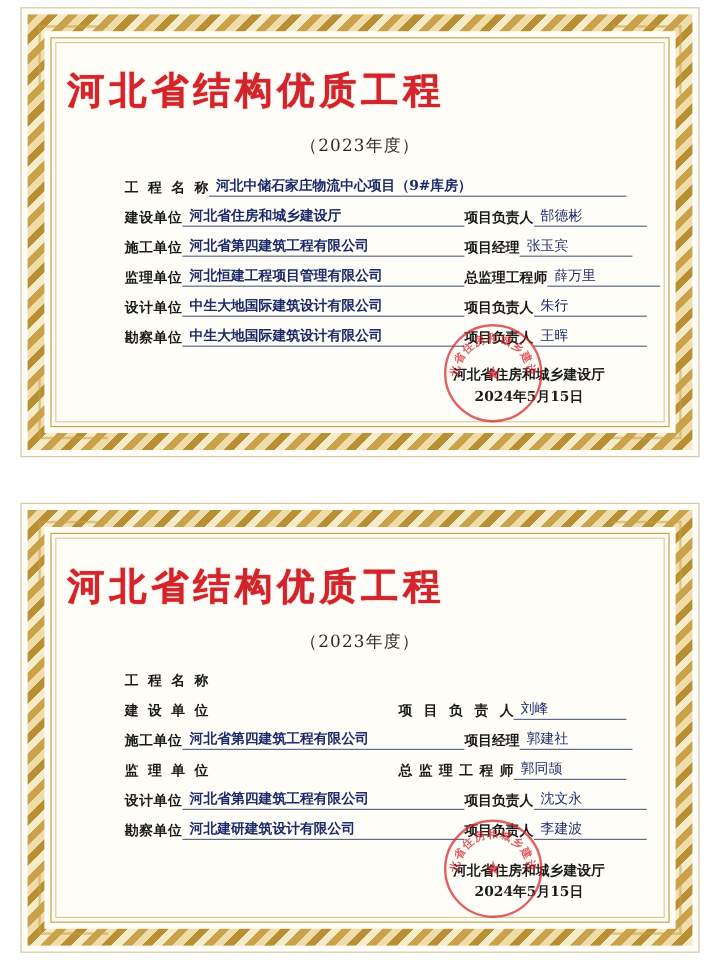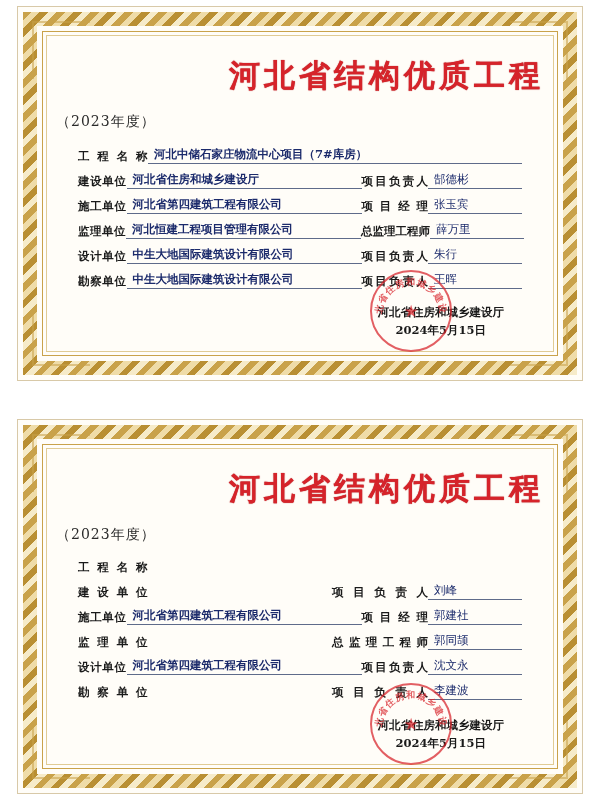--- a/index.html
+++ b/index.html
@@ -51,31 +51,31 @@
   }
   .corner.tl{left:14px;top:14px;border-right:none;border-bottom:none;}
   .corner.tr{right:14px;top:14px;border-left:none;border-bottom:none;}
   .corner.bl{left:14px;bottom:14px;border-right:none;border-top:none;}
   .corner.br{right:14px;bottom:14px;border-left:none;border-top:none;}
 
   .content{
     position:absolute;left:38px;right:38px;top:34px;bottom:34px;
   }
   .title{
-    text-align:right;
+    text-align:left;
     font-family:"DejaVu Serif","Liberation Serif",serif;
     font-weight:bold;
     font-size:31px;
     letter-spacing:4px;
     color:#d6232a;
     margin-top:14px;
     text-shadow:0 0 1px #a8161b;
   }
   .subtitle{
-    text-align:left;
+    text-align:center;
     font-family:"DejaVu Serif","Liberation Serif",serif;
     font-size:14px;
     color:#2a2a2a;
     margin-top:16px;
     letter-spacing:1px;
   }
   
   .rows{
     margin-top:16px;
     padding:0 22px 0 22px;
@@ -88,20 +88,21 @@
     margin-bottom:8px;
     font-family:"DejaVu Serif","Liberation Serif",serif;
   }
   .lbl{
     width:70px;
     text-align:justify;
     text-align-last:justify;
     font-weight:bold;
     letter-spacing:.5px;
     white-space:nowrap;
+    margin-left:26px;
   }
   .val{
     flex:1;
     border-bottom:1px solid #5e6b8a;
     padding:0 4px 1px 6px;
     color:#1b2a6b;
     font-weight:bold;
     min-height:15px;
     white-space:nowrap;
     overflow:hidden;
@@ -177,21 +178,21 @@
     <div class="corner bl"></div>
     <div class="corner br"></div>
 
     <div class="content">
       <div class="title">河北省结构优质工程</div>
       <div class="subtitle">（2023年度）</div>
 
       <div class="rows">
         <div class="row">
           <span class="lbl">工程名称</span>
-          <span class="val">河北中储石家庄物流中心项目（7#库房）</span>
+          <span class="val">河北中储石家庄物流中心项目（9#库房）</span>
         </div>
         <div class="row split">
           <span class="lbl">建设单位</span>
           <span class="val">河北省住房和城乡建设厅</span>
           <span class="spacer"></span>
           <span class="lbl2">项目负责人</span>
           <span class="val2">郜德彬</span>
         </div>
         <div class="row split">
           <span class="lbl">施工单位</span>
@@ -278,20 +279,21 @@
         </div>
         <div class="row split">
           <span class="lbl">设计单位</span>
           <span class="val">河北省第四建筑工程有限公司</span>
           <span class="spacer"></span>
           <span class="lbl2">项目负责人</span>
           <span class="val2">沈文永</span>
         </div>
         <div class="row split">
           <span class="lbl">勘察单位</span>
+          <span class="val">河北建研建筑设计有限公司</span>
           <span class="spacer"></span>
           <span class="lbl2">项目负责人</span>
           <span class="val2">李建波</span>
         </div>
       </div>
 
       <div class="issuer">
         <div>河北省住房和城乡建设厅</div>
         <div>2024年5月15日</div>
       </div>

